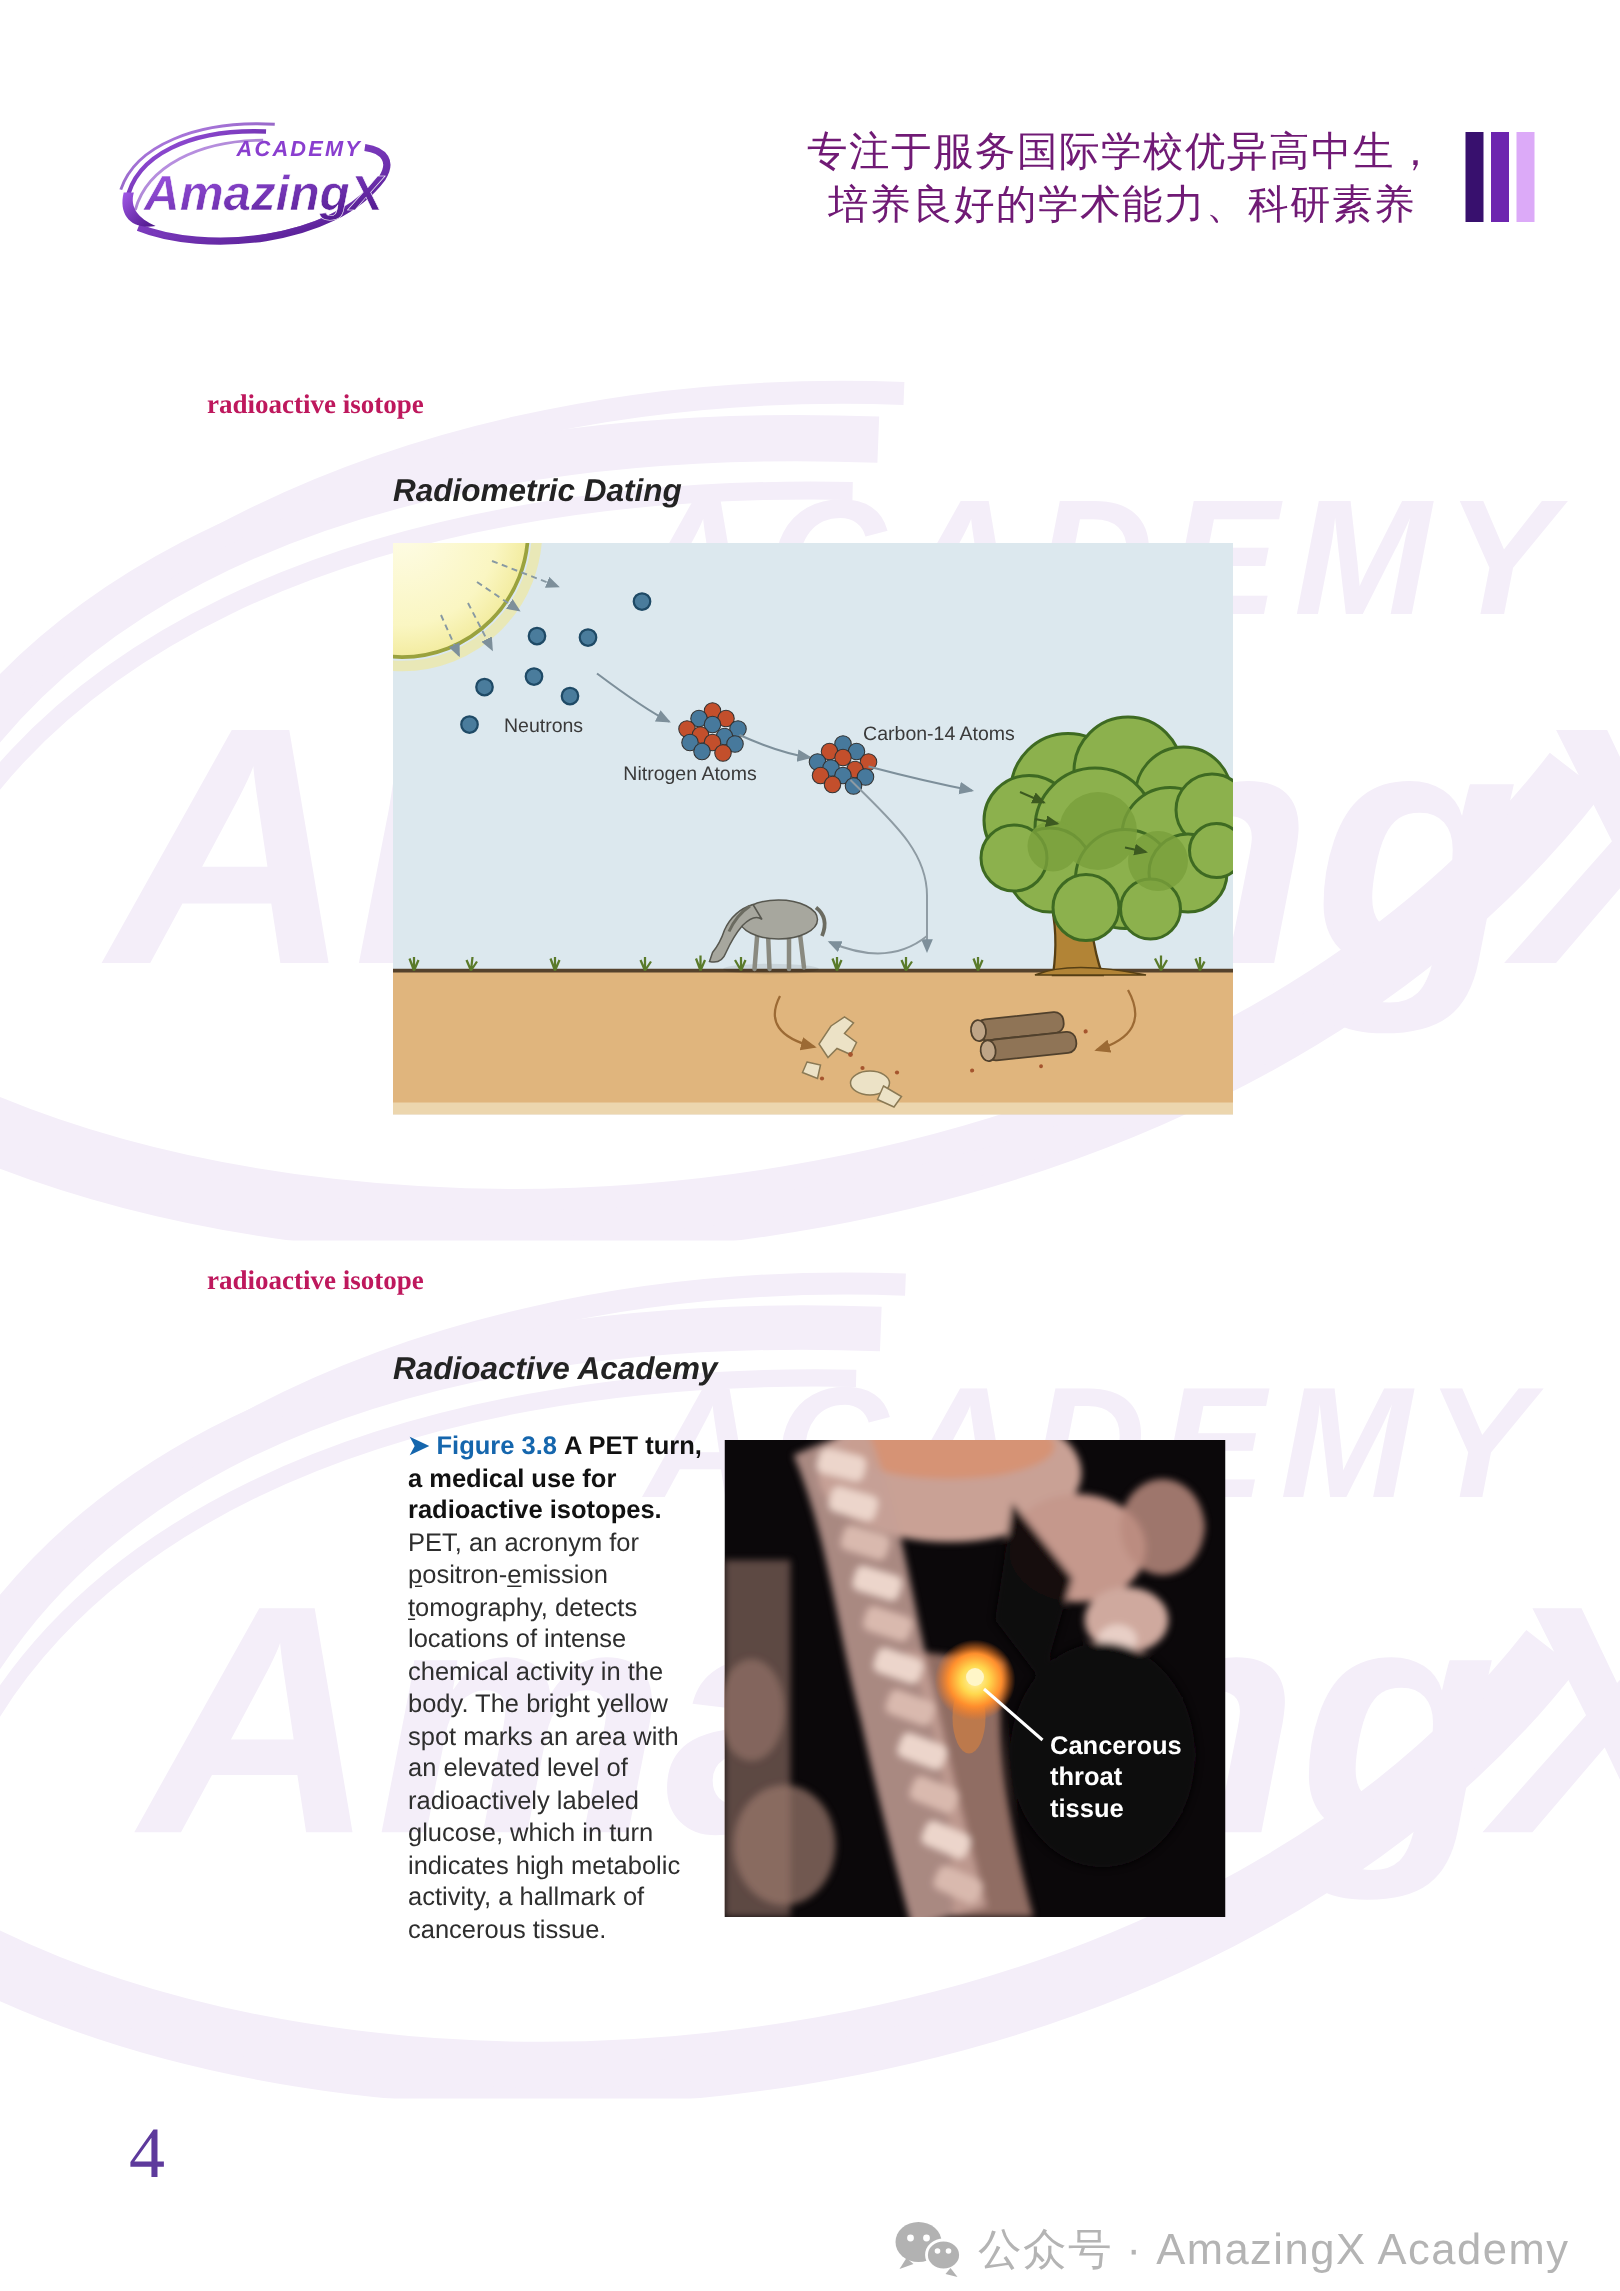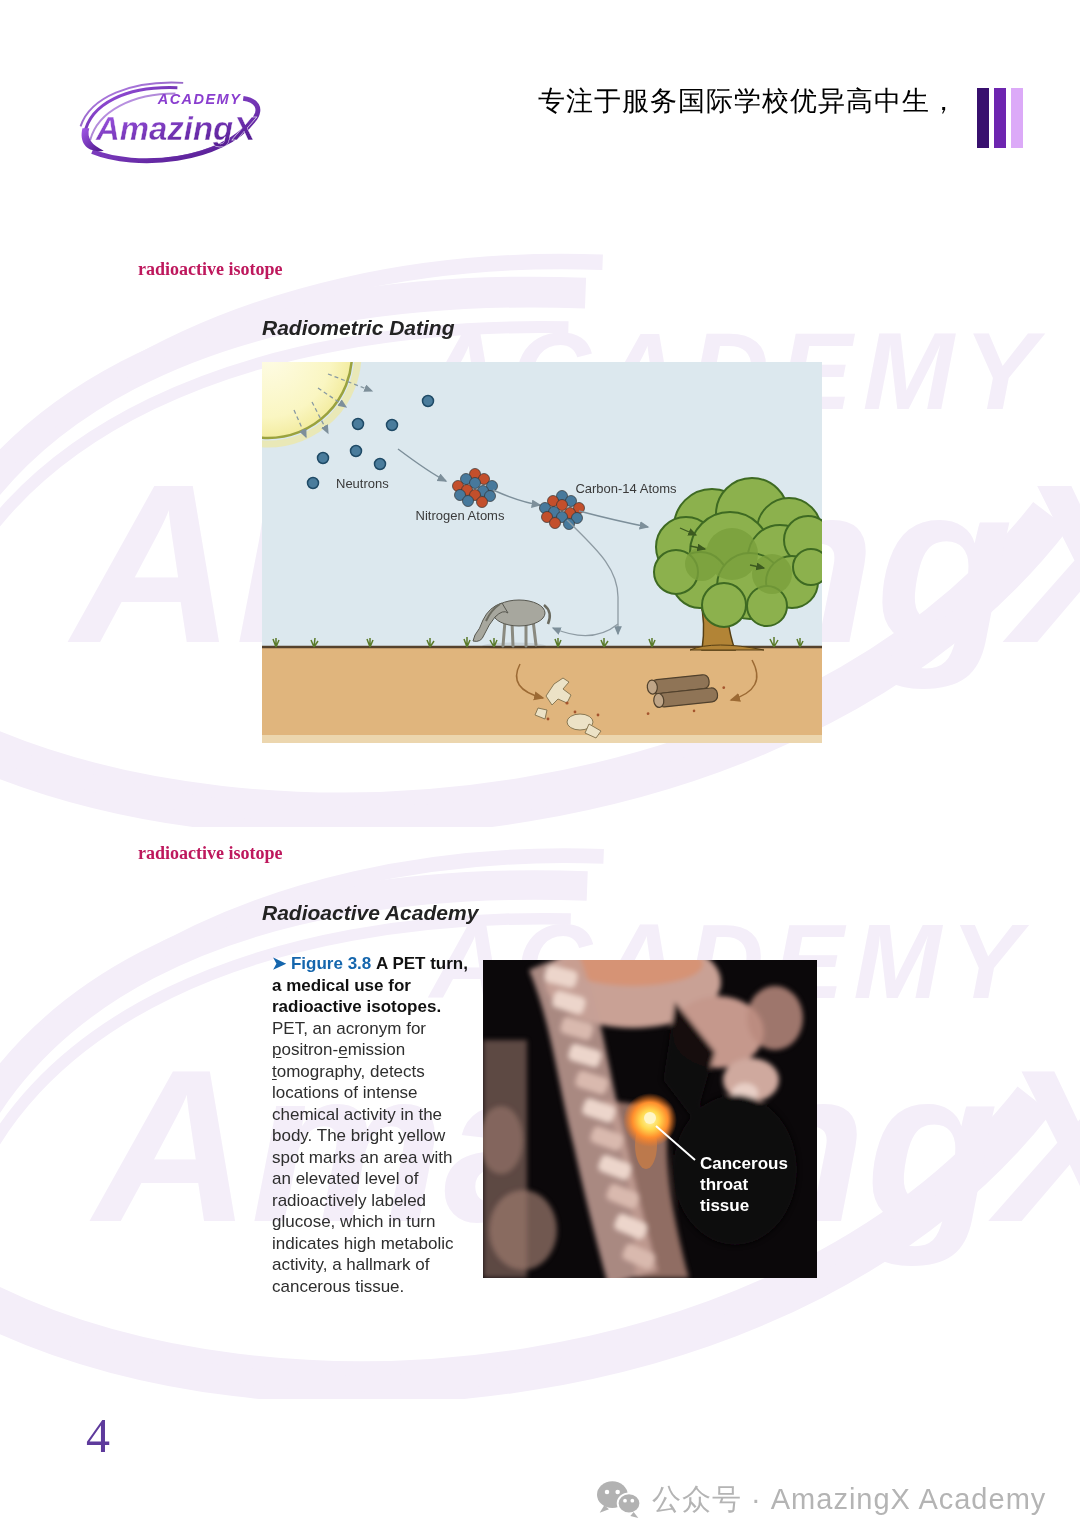--- a/index.html
+++ b/index.html
@@ -6,21 +6,21 @@
   html,body { width:1080px; height:1527px; }
   body { position:relative; background:#ffffff; overflow:hidden;
          font-family:"Liberation Sans", sans-serif; }
 
   .wm { position:absolute; z-index:0; pointer-events:none; }
   .content { position:absolute; inset:0; z-index:1; }
 
   
   .logo-svg { position:absolute; left:76px; top:78px; }
   .tagline { position:absolute; top:84px; right:122px; text-align:center;
-             font-size:27px; line-height:35px; color:#000000; letter-spacing:1px; }
+             font-size:27px; line-height:35px; color:#701a75; letter-spacing:1px; }
   .bars { position:absolute; left:977px; top:88px; display:flex; gap:5px; }
   .bars span { width:12px; height:60px; display:block; }
   .bar1 { background:#38106e; } .bar2 { background:#6d25af; } .bar3 { background:#dcaaf8; }
 
   
   .sec-heading { position:absolute; left:138px; font-family:"Liberation Serif", serif;
                  font-weight:bold; font-size:18px; color:#be185d; }
   .h1 { top:259px; } .h2 { top:843px; }
   .fig-title { position:absolute; left:262px; width:560px; text-align:left;
                font-weight:bold; font-style:italic; font-size:21px; color:#232323; }
@@ -86,20 +86,21 @@
       <path d="M16,76 C60,94 150,88 184,42 C191,31 186,23 172,21" stroke-width="5"></path>
       <path d="M26,80 C70,92 146,82 176,48" stroke-width="2" opacity="0.7"></path>
     </g>
     <path d="M6,52 C2,68 12,78 28,75 C16,70 10,62 13,52 Z" fill="url(#lg1)"></path>
     <text x="170" y="27" text-anchor="end" font-size="15" font-style="italic" font-weight="bold" letter-spacing="1.5" fill="#8a3ecf">ACADEMY</text>
     <text x="20" y="64" font-size="34" font-style="italic" font-weight="bold" fill="url(#lg1)" stroke="#ffffff" stroke-width="0.4">AmazingX</text>
   </svg>
 
   <div class="tagline">
     <div>专注于服务国际学校优异高中生，</div>
+    <div>培养良好的学术能力、科研素养</div>
   </div>
   <div class="bars">
     <span class="bar1"></span>
     <span class="bar2"></span>
     <span class="bar3"></span>
   </div>
 
   <div class="sec-heading h1">radioactive isotope</div>
   <div class="fig-title t1">Radiometric Dating</div>
 

